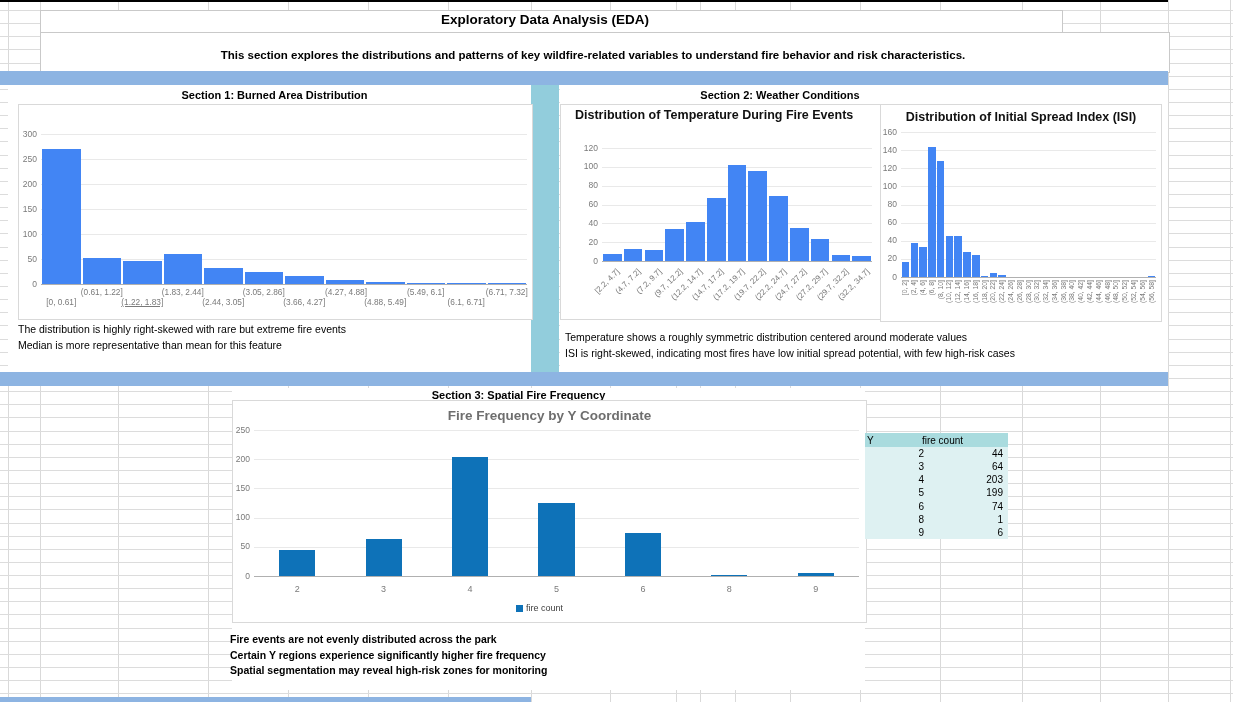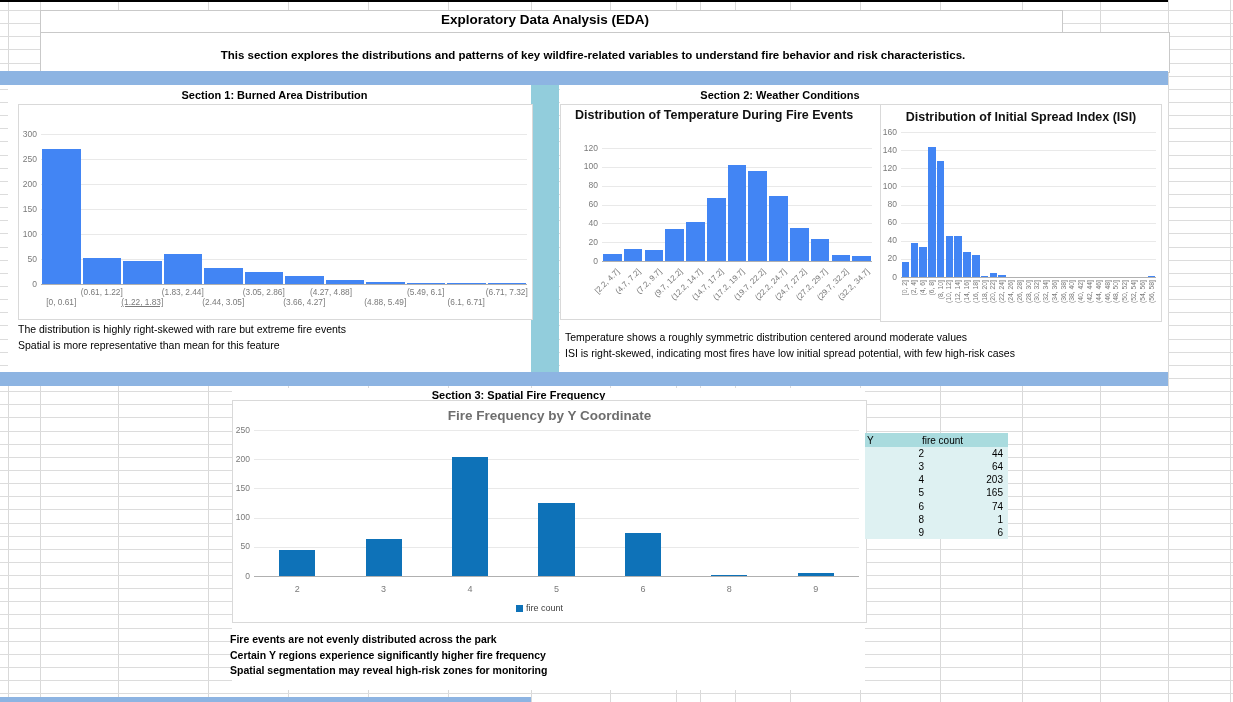--- a/index.html
+++ b/index.html
@@ -166,21 +166,21 @@
     <div class="bar" style="left: 387.5px; top: 178px; width: 38.5px; height: 1px; background: rgb(66, 133, 244);"></div>
     <div class="bar" style="left: 428px; top: 178px; width: 38.5px; height: 1px; background: rgb(66, 133, 244);"></div>
     <div class="bar" style="left: 468.5px; top: 178px; width: 38.5px; height: 1px; background: rgb(66, 133, 244);"></div>
     <div class="xlab" style="left: 6.25px; top: 193px; width: 72px;">[0, 0.61]</div>
     <div class="xlab" style="left: 46.75px; top: 183px; width: 72px;">(0.61, 1.22]</div>
     <div class="xlab" style="left: 87.25px; top: 193px; width: 72px; text-decoration: underline;">(1.22, 1.83]</div>
     <div class="xlab" style="left: 127.75px; top: 183px; width: 72px;">(1.83, 2.44]</div>
     <div class="xlab" style="left: 168.25px; top: 193px; width: 72px;">(2.44, 3.05]</div>
     <div class="xlab" style="left: 208.75px; top: 183px; width: 72px;">(3.05, 2.86]</div>
     <div class="xlab" style="left: 249.25px; top: 193px; width: 72px;">(3.66, 4.27]</div>
-    <div class="xlab" style="left: 276px; top: 183px; width: 72px;">(4.27, 4.88]</div>
+    <div class="xlab" style="left: 291px; top: 183px; width: 72px;">(4.27, 4.88]</div>
     <div class="xlab" style="left: 330.25px; top: 193px; width: 72px;">(4.88, 5.49]</div>
     <div class="xlab" style="left: 370.75px; top: 183px; width: 72px;">(5.49, 6.1]</div>
     <div class="xlab" style="left: 411.25px; top: 193px; width: 72px;">(6.1, 6.71]</div>
     <div class="xlab" style="left: 451.75px; top: 183px; width: 72px;">(6.71, 7.32]</div>
   </div>
 <div class="chart" id="chart2" style="left:560px;top:104px;width:319px;height:214px">
   <div class="ctitle ct2">Distribution of Temperature During Fire Events</div>
 <div class="axisline" style="left: 41px; top: 156px; width: 270px;"></div>
     <div class="ylab" style="left: 10px; top: 151.5px; width: 27px;">0</div>
     <div class="gl" style="left: 41px; top: 137.2px; width: 270px;"></div>
@@ -314,21 +314,21 @@
     <div class="xlabplain" style="left: 453.1px; top: 183px; width: 86.4px;">8</div>
     <div class="xlabplain" style="left: 539.6px; top: 183px; width: 86.4px;">9</div>
     <div class="legend" style="left: 283px; top: 202px;">
       <span class="sq" style="background: rgb(14, 114, 184);"></span>
       <span>fire count</span>
     </div>
   </div>
 
 <div class="notes" id="notes-0" style="left:18px;top:321px">
     <div>The distribution is highly right-skewed with rare but extreme fire events</div>
-    <div>Spatial is more representative than mean for this feature</div>
+    <div>Median is more representative than mean for this feature</div>
   </div>
 <div class="notes" id="notes-1" style="left:565px;top:329px">
     <div>Temperature shows a roughly symmetric distribution centered around moderate values</div>
     <div>ISI is right-skewed, indicating most fires have low initial spread potential, with few high-risk cases</div>
   </div>
 <div class="notes bold" id="notes-2" style="left:230px;top:632px">
     <div>Fire events are not evenly distributed across the park</div>
     <div>Certain Y regions experience significantly higher fire frequency</div>
     <div>Spatial segmentation may reveal high-risk zones for monitoring</div>
   </div>
@@ -345,21 +345,21 @@
     <div class="trow" style="top: 27.1px; height: 13.14px; background: rgb(222, 241, 242);">
       <div class="tcell" style="left: 0px; width: 59px; text-align: right;">3</div>
       <div class="tcell" style="left: 59px; width: 79px; text-align: right; padding-right: 0px;">64</div>
     </div>
     <div class="trow" style="top: 40.3px; height: 13.14px; background: rgb(222, 241, 242);">
       <div class="tcell" style="left: 0px; width: 59px; text-align: right;">4</div>
       <div class="tcell" style="left: 59px; width: 79px; text-align: right; padding-right: 0px;">203</div>
     </div>
     <div class="trow" style="top: 53.4px; height: 13.14px; background: rgb(222, 241, 242);">
       <div class="tcell" style="left: 0px; width: 59px; text-align: right;">5</div>
-      <div class="tcell" style="left: 59px; width: 79px; text-align: right; padding-right: 0px;">165</div>
+      <div class="tcell" style="left: 59px; width: 79px; text-align: right; padding-right: 0px;">199</div>
     </div>
     <div class="trow" style="top: 66.6px; height: 13.14px; background: rgb(222, 241, 242);">
       <div class="tcell" style="left: 0px; width: 59px; text-align: right;">6</div>
       <div class="tcell" style="left: 59px; width: 79px; text-align: right; padding-right: 0px;">74</div>
     </div>
     <div class="trow" style="top: 79.7px; height: 13.14px; background: rgb(222, 241, 242);">
       <div class="tcell" style="left: 0px; width: 59px; text-align: right;">8</div>
       <div class="tcell" style="left: 59px; width: 79px; text-align: right; padding-right: 0px;">1</div>
     </div>
     <div class="trow" style="top: 92.8px; height: 13.14px; background: rgb(222, 241, 242);">

